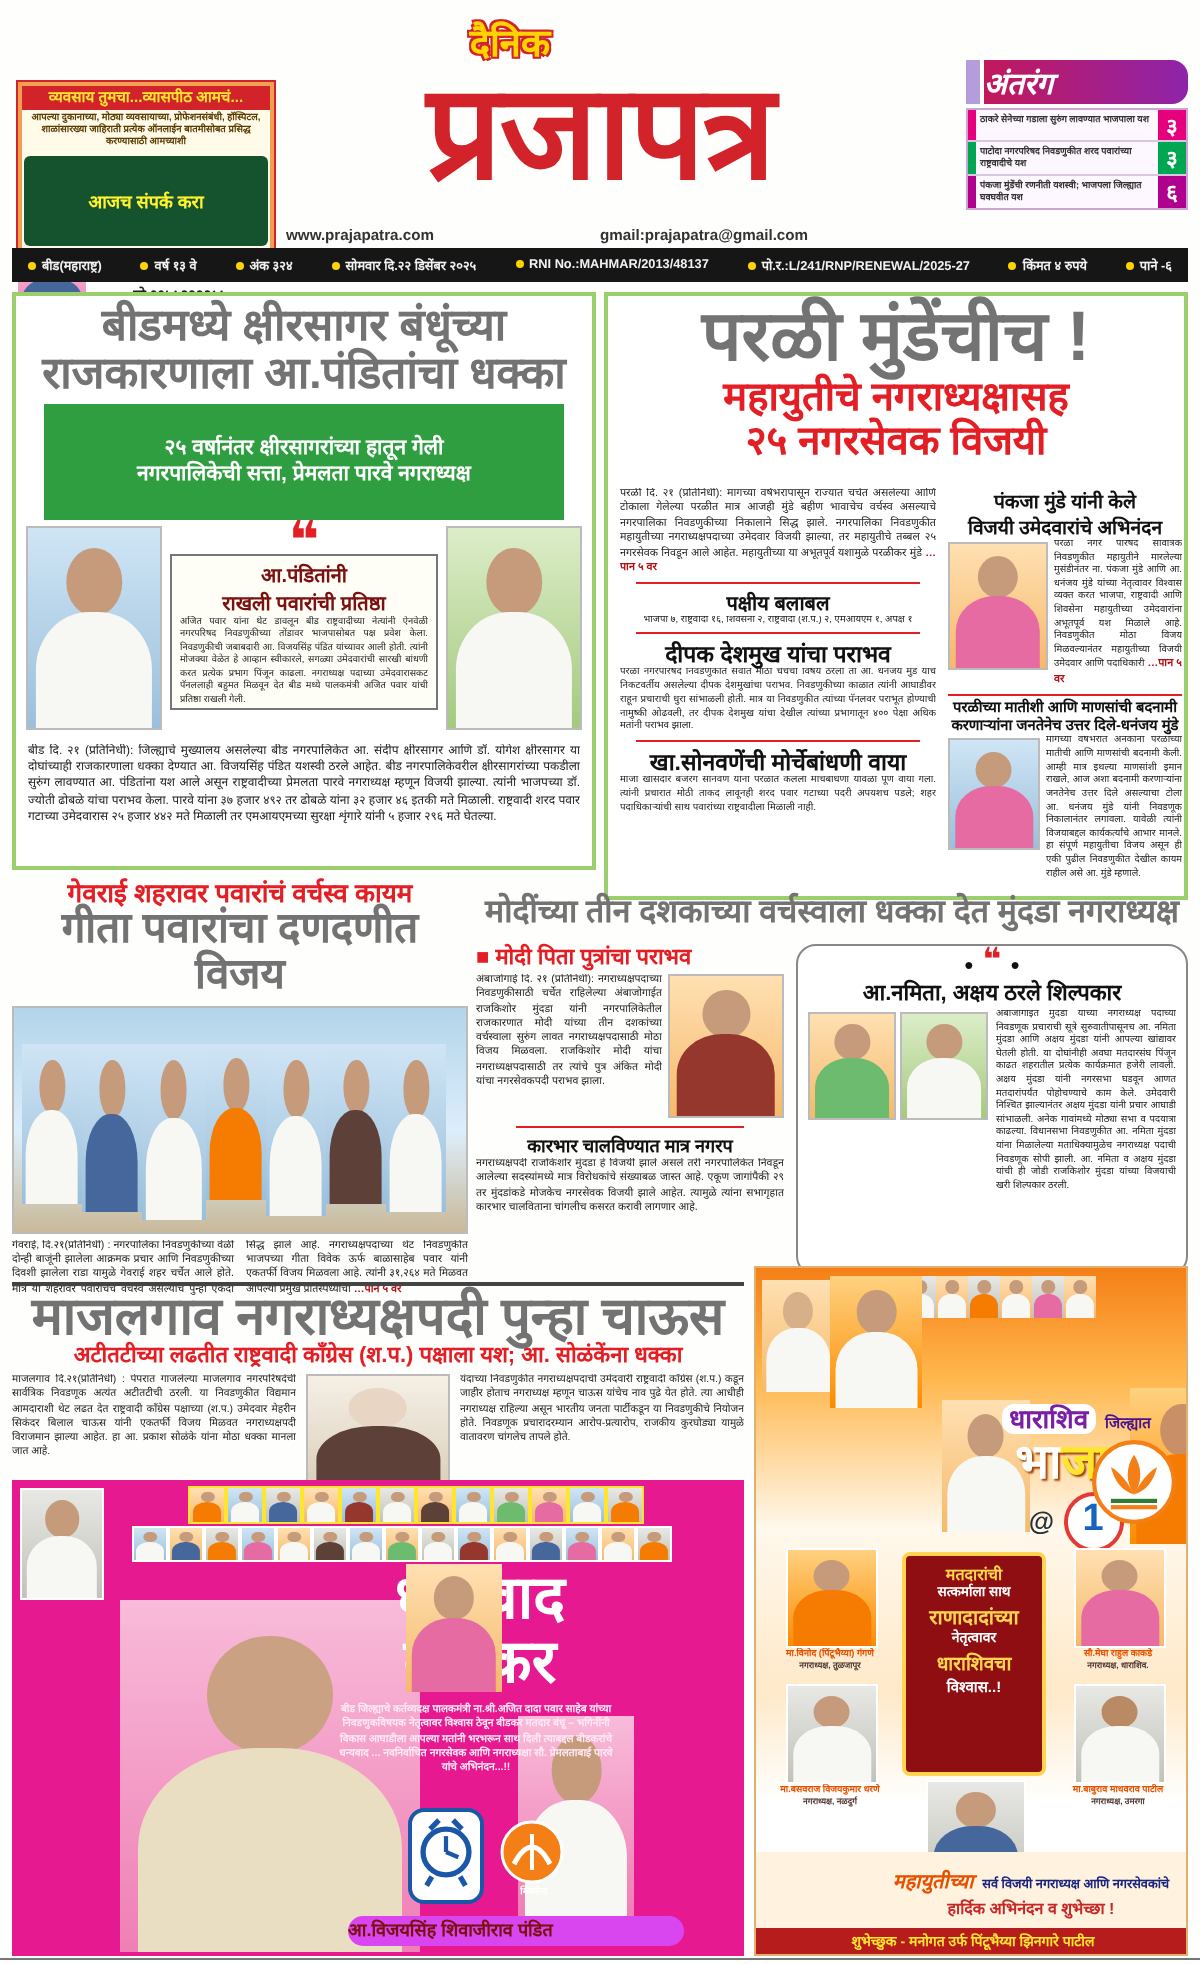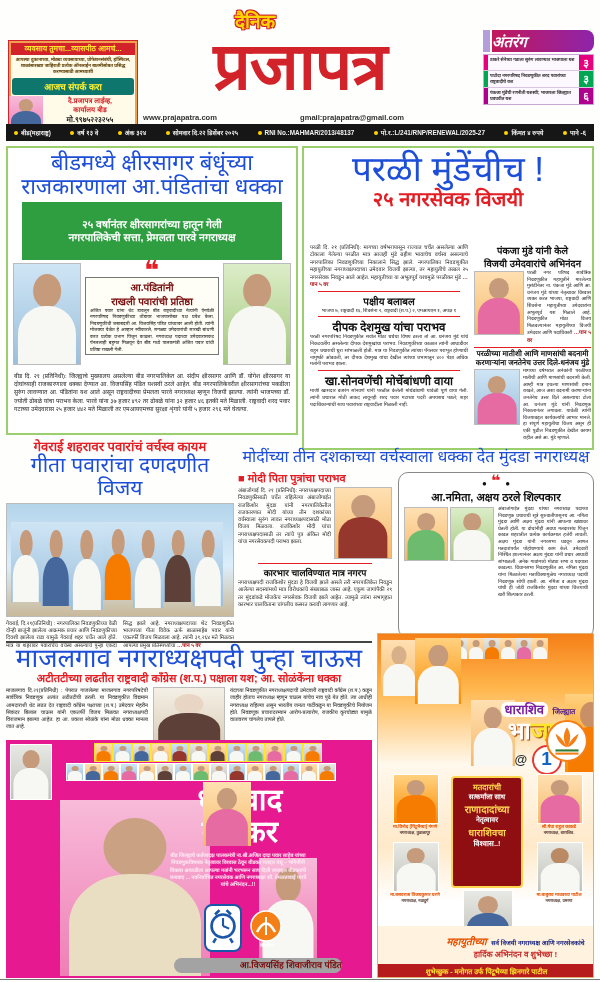--- a/index.html
+++ b/index.html
@@ -1,19 +1,19 @@
 <!DOCTYPE html>
 <html><head>
 <meta charset="utf-8">
 <style>
   html,body{margin:0;padding:0;background:#9a9a9a;}
   .page{position:relative;width:600px;height:982px;margin:0 auto;background:#fefefc;
         font-family:"Liberation Sans","DejaVu Sans",sans-serif;overflow:hidden;color:#111;}
   .abs{position:absolute;}
-  .hd{font-weight:400;color:#1d4ed8;text-align:center;line-height:1.08;}
+  .hd{font-weight:700;color:#737373;text-align:center;line-height:1.08;}
   .b{font-size:5.4px;line-height:1.38;color:#222;text-align:justify;overflow:hidden;}
   .cont{color:#b01116;font-weight:700;font-size:5.4px;}
   .secH{font-weight:900;text-align:center;color:#111;}
   .redsub{color:#e31e24;font-weight:900;text-align:center;line-height:1.1;}
   .grnbox{background:#2f9e41;color:#fff;font-weight:700;text-align:center;line-height:1.25;}
   .greenbox-border{border:2px solid #9bcf6e;background:#fff;}
   
   .ph{position:relative;overflow:hidden;display:inline-block;vertical-align:top;
       --skin:#c69b7b;--cloth:#eceff1;--bg1:#d7ccc8;--bg2:#a1887f;
       background:linear-gradient(180deg,var(--bg1),var(--bg2));}
@@ -43,21 +43,21 @@
   .cand-post{font-size:4.2px;font-weight:700;color:#4e342e;text-align:center;}
 </style>
 </head>
 <body>
 
 <div class="page">
 
   <div class="abs" style="left:8px;top:40px;width:128px;height:94px;border:1px solid #d2232a;outline:2px solid #f0a050;outline-offset:-3px;background:#fffbe8;">
     <div style="background:#d2232a;color:#ffe62e;font-weight:900;font-size:7.6px;text-align:center;padding:2px 0;">व्यवसाय तुमचा...व्यासपीठ आमचं...</div>
     <div style="font-size:4.8px;color:#5a3b00;font-weight:700;text-align:center;padding:2px 3px;line-height:1.3;">आपल्या दुकानाच्या, मोठ्या व्यवसायाच्या, प्रोफेशनसंबंधी, हॉस्पिटल, शाळांसारख्या जाहिराती प्रत्येक ऑनलाईन बातमीसोबत प्रसिद्ध करण्यासाठी आमच्याशी</div>
-    <div style="background:#0f766e;color:#fff22e;font-weight:900;font-size:9px;text-align:center;padding:2px 0;border-radius:3px;margin:0 3px;">आजच संपर्क करा</div>
+    <div style="background:#14532d;color:#fff22e;font-weight:900;font-size:9px;text-align:center;padding:16px 0;border-radius:3px;margin:0 3px;">आजच संपर्क करा</div>
     <div style="display:flex;margin-top:1px;">
       <span class="ph bg-pink c-blue" style="width:34px;height:36px;"></span>
       <div style="flex:1;text-align:center;">
         <div style="color:#d2232a;font-weight:900;font-size:7px;">दै.प्रजापत्र लाईव्ह,</div>
         <div style="color:#d2232a;font-weight:900;font-size:7px;">कार्यालय बीड</div>
         <div style="color:#222;font-weight:900;font-size:7.4px;">मो.९९७५२२३२५५</div>
       </div>
     </div>
   </div>
 
@@ -120,20 +120,21 @@
           <div class="b" style="font-size:4.7px;max-height:44px;">अजित पवार यांना थेट डावलून बीड राष्ट्रवादीच्या नेत्यांनी ऐनवेळी नगरपरिषद निवडणुकीच्या तोंडावर भाजपासोबत पक्ष प्रवेश केला. निवडणुकीची जबाबदारी आ. विजयसिंह पंडित यांच्यावर आली होती. त्यांनी मोजक्या वेळेत हे आव्हान स्वीकारले, सगळ्या उमेदवारांची सारखी बांधणी करत प्रत्येक प्रभाग पिंजून काढला. नगराध्यक्ष पदाच्या उमेदवारासकट पॅनललाही बहुमत मिळवून देत बीड मध्ये पालकमंत्री अजित पवार यांची प्रतिष्ठा राखली गेली.</div>
         </div>
       </div>
       <span class="ph bg-green c-white frame" style="width:66px;height:100px;"></span>
     </div>
     <div class="b" style="margin:3px 6px 0 6px;font-size:6px;max-height:64px;">बीड दि. २१ (प्रतिनिधी): जिल्ह्याचे मुख्यालय असलेल्या बीड नगरपालिकेत आ. संदीप क्षीरसागर आणि डॉ. योगेश क्षीरसागर या दोघांच्याही राजकारणाला धक्का देण्यात आ. विजयसिंह पंडित यशस्वी ठरले आहेत. बीड नगरपालिकेवरील क्षीरसागरांच्या पकडीला सुरुंग लावण्यात आ. पंडितांना यश आले असून राष्ट्रवादीच्या प्रेमलता पारवे नगराध्यक्ष म्हणून विजयी झाल्या. त्यांनी भाजपच्या डॉ. ज्योती ढोबळे यांचा पराभव केला. पारवे यांना ३७ हजार ४९२ तर ढोबळे यांना ३२ हजार ४६ इतकी मते मिळाली. राष्ट्रवादी शरद पवार गटाच्या उमेदवारास २५ हजार ४४२ मते मिळाली तर एमआयएमच्या सुरक्षा शृंगारे यांनी ५ हजार २९६ मते घेतल्या.</div>
   </div>
 
   <div class="abs greenbox-border" style="left:302px;top:146px;width:292px;height:304px;box-sizing:border-box;overflow:hidden;">
     <div class="hd" style="font-size:35px;margin-top:2px;">परळी मुंडेंचीच !</div>
+    <div class="redsub" style="font-size:20px;">महायुतीचे नगराध्यक्षासह</div>
     <div class="redsub" style="font-size:20px;">२५ नगरसेवक विजयी</div>
     <div class="abs" style="left:6px;top:96px;width:158px;">
       <div class="b"><span>परळी दि. २१ (प्रतिनिधी): मागच्या वर्षभरापासून राज्यात चर्चेत असलेल्या आणि टोकाला गेलेल्या परळीत मात्र आजही मुंडे बहीण भावाचेच वर्चस्व असल्याचे नगरपालिका निवडणुकीच्या निकालाने सिद्ध झाले. नगरपालिका निवडणुकीत महायुतीच्या नगराध्यक्षपदाच्या उमेदवार विजयी झाल्या, तर महायुतीचे तब्बल २५ नगरसेवक निवडून आले आहेत. महायुतीच्या या अभूतपूर्व यशामुळे परळीकर मुंडे</span> <span class="cont">…पान ५ वर</span></div>
       <div class="rule-red"></div>
       <div class="secH" style="font-size:10px;">पक्षीय बलाबल</div>
       <div class="b" style="font-size:4.8px;text-align:center;">भाजपा ७, राष्ट्रवादी १६, शिवसेना २, राष्ट्रवादी (श.प.) २, एमआयएम १, अपक्ष १</div>
       <div class="rule-red"></div>
       <div class="secH" style="font-size:11.5px;">दीपक देशमुख यांचा पराभव</div>
       <div class="b" style="font-size:4.9px;max-height:46px;">परळी नगरपरिषद निवडणुकीत सर्वात मोठा चर्चेचा विषय ठरला तो आ. धनंजय मुंडे यांचे निकटवर्तीय असलेल्या दीपक देशमुखांचा पराभव. निवडणुकीच्या काळात त्यांनी आघाडीवर राहून प्रचाराची धुरा सांभाळली होती. मात्र या निवडणुकीत त्यांच्या पॅनलवर पराभूत होण्याची नामुष्की ओढवली, तर दीपक देशमुख यांचा देखील त्यांच्या प्रभागातून ४०० पेक्षा अधिक मतांनी पराभव झाला.</div>
       <div class="rule-red"></div>
@@ -225,21 +226,21 @@
       </svg>
     </div>
     <div class="abs" style="left:244px;top:170px;width:34px;text-align:center;">
       <svg viewBox="0 0 32 32" width="32" height="32" style="display:block;">
         <circle cx="16" cy="16" r="15" fill="#f57f17" stroke="#fff" stroke-width="1.5"></circle>
         <path d="M7 22 Q16 5 25 22" fill="none" stroke="#fff" stroke-width="2.6"></path>
         <line x1="16" y1="7" x2="16" y2="25" stroke="#fff" stroke-width="2"></line>
       </svg>
       <div style="color:#fff;font-size:4.6px;font-weight:900;">शिवसेना</div>
     </div>
-    <div class="abs" style="left:168px;top:218px;width:168px;height:15px;background:#a3a3a3;border-radius:8px;color:#7a1010;font-weight:900;font-size:9px;text-align:right;line-height:15px;">आ.विजयसिंह शिवाजीराव पंडित</div>
+    <div class="abs" style="left:168px;top:218px;width:168px;height:15px;background:#d946ef;border-radius:8px;color:#7a1010;font-weight:900;font-size:9px;text-align:left;line-height:15px;">आ.विजयसिंह शिवाजीराव पंडित</div>
   </div>
 
   <div class="abs" style="left:377px;top:633px;width:217px;height:345px;background:linear-gradient(180deg,#f57f17 0%,#ffb74d 16%,#fff8ec 38%,#ffe9c9 62%,#fff 78%,#fff 100%);overflow:hidden;border:1px solid #e0b070;box-sizing:border-box;">
     <span class="ph bg-warm c-white abs" style="left:3px;top:6px;width:36px;height:56px;--skin:#d7b089;"></span>
     <div class="abs" style="left:42px;top:4px;white-space:nowrap;">
       <span class="ph bg-gray c-white" style="width:16px;height:21px;"></span><span class="ph bg-warm c-saffron" style="width:16px;height:21px;"></span><span class="ph bg-gray c-white" style="width:16px;height:21px;"></span><span class="ph bg-warm c-white" style="width:16px;height:21px;"></span><span class="ph bg-gray c-saffron" style="width:16px;height:21px;"></span><span class="ph bg-warm c-white" style="width:16px;height:21px;"></span><span class="ph bg-gray c-pink" style="width:16px;height:21px;"></span><span class="ph bg-warm c-white" style="width:16px;height:21px;"></span>
     </div>
     <span class="ph bg-orange c-white abs" style="right:3px;top:4px;width:46px;height:66px;"></span>
     <span class="ph bg-warm c-white abs" style="left:2px;top:66px;width:44px;height:66px;"></span>
     <span class="ph bg-orange c-saffron abs" style="left:48px;top:60px;width:52px;height:78px;--skin:#c98f66;"></span>

